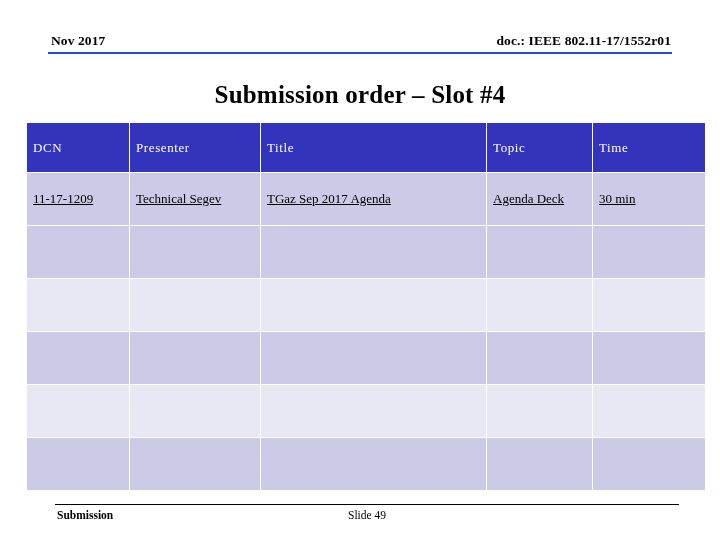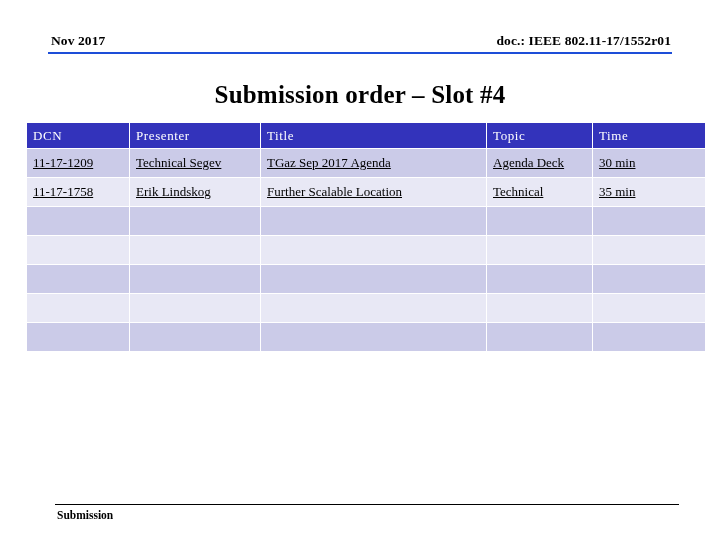--- a/index.html
+++ b/index.html
@@ -67,21 +67,21 @@
   }
   table.subtable {
     border-collapse: separate;
     border-spacing: 1px 1px;
     width: 680px;
     table-layout: fixed;
     background: #ffffff;
   }
   table.subtable td,
   table.subtable th {
-    padding: 0 6px;
+    padding: 12px 6px;
     margin: 5px;
     text-align: left;
     vertical-align: middle;
     font-size: 13px;
     font-weight: normal;
     overflow: hidden;
     white-space: nowrap;
     border: 0;
   }
   thead th {
@@ -171,27 +171,20 @@
       </tr>
     </thead>
     <tbody>
       <tr class="band-dark">
         <td>11-17-1209</td>
         <td>Technical Segev</td>
         <td>TGaz Sep 2017 Agenda</td>
         <td>Agenda Deck</td>
         <td>30 min</td>
       </tr>
-      <tr class="band-light">
-        <td>11-17-1758</td>
-        <td>Erik Lindskog</td>
-        <td>Further Scalable Location</td>
-        <td>Technical</td>
-        <td>35 min</td>
-      </tr>
       <tr class="band-dark">
         <td></td>
         <td></td>
         <td></td>
         <td></td>
         <td></td>
       </tr>
       <tr class="band-light">
         <td></td>
         <td></td>
@@ -219,13 +212,14 @@
         <td></td>
         <td></td>
         <td></td>
       </tr>
     </tbody>
   </table>
 </div>
 
 <div class="slide-footer">
   <div class="ft-left">Submission</div>
+  <div class="ft-center">Slide 49</div>
 </div>
 
 </body></html>

